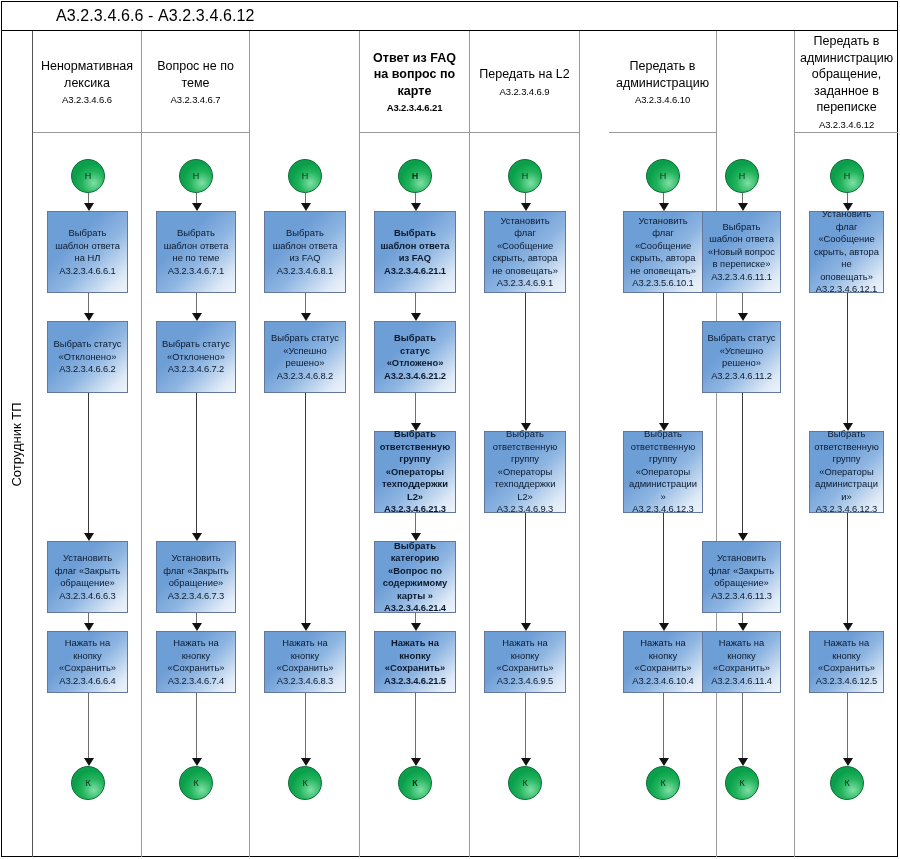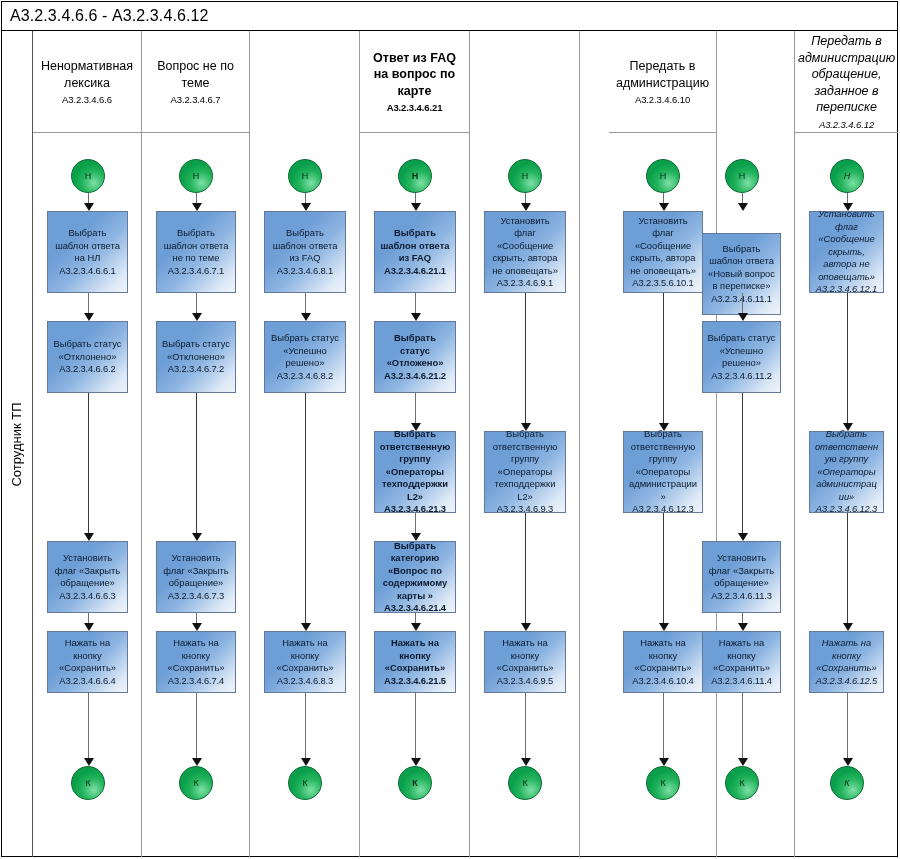--- a/index.html
+++ b/index.html
@@ -20,21 +20,21 @@
     box-sizing:border-box;
     border:1px solid #000000;
   }
 
   
   .titlebar{
     position:absolute;left:1px;top:1px;
     width:897px;height:30px;
     box-sizing:border-box;
     border-bottom:1px solid #000000;
-    display:flex;align-items:center;
+    display:flex;align-items:center;padding-left:46px;
   }
   .titlebar .title{
     font-size:16px;color:#000;
     padding-left:9px;letter-spacing:0.1px;
     white-space:nowrap;
   }
 
   
   .lane-label{
     position:absolute;left:1px;top:31px;
@@ -53,21 +53,21 @@
   
   .cols{
     position:absolute;left:33px;top:31px;
     width:865px;height:826px;
   }
   .col{
     position:absolute;top:0;height:826px;
     box-sizing:border-box;
     border-right:1px solid #9a9a9a;
   }
-  .col:last-child{border-right:none;font-style:italic;}
+  .col:last-child{border-right:none;}
 
   .col-head{
     position:absolute;left:0;right:0;top:0;height:102px;
     box-sizing:border-box;
     border-bottom:1px solid #9a9a9a;
     display:flex;flex-direction:column;
     align-items:center;justify-content:center;
     padding:2px 5px;
   }
   .col-head .ch-title{
@@ -240,20 +240,24 @@
         <div class="conn" style="left: 55px; top: 362px; height: 31px;"></div>
         <div class="arrow" style="left: 51px; top: 392px;"></div>
         <div class="conn" style="left: 55px; top: 482px; height: 21px;"></div>
         <div class="arrow" style="left: 51px; top: 502px;"></div>
         <div class="conn" style="left: 55px; top: 582px; height: 11px;"></div>
         <div class="arrow" style="left: 51px; top: 592px;"></div>
         <div class="conn" style="left: 55px; top: 662px; height: 66px;"></div>
         <div class="arrow" style="left: 51px; top: 727px;"></div>
       </div>
       <div class="col" style="left: 437px; width: 110px;">
+        <div class="col-head">
+          <div class="ch-title">Передать на L2</div>
+          <div class="ch-code">А3.2.3.4.6.9</div>
+        </div>
         <div class="node terminal" style="left: 38px; top: 128px;">Н</div>
         <div class="node task" style="left: 14px; top: 180px; width: 82px; height: 82px;">
           <div class="tx">Установить флаг «Сообщение скрыть, автора не оповещать»<span class="code">А3.2.3.4.6.9.1</span></div>
         </div>
         <div class="node task" style="left: 14px; top: 400px; width: 82px; height: 82px;">
           <div class="tx">Выбрать ответственную группу «Операторы техподдержки L2»<span class="code">А3.2.3.4.6.9.3</span></div>
         </div>
         <div class="node task" style="left: 14px; top: 600px; width: 82px; height: 62px;">
           <div class="tx">Нажать на кнопку «Сохранить»<span class="code">А3.2.3.4.6.9.5</span></div>
         </div>
@@ -287,21 +291,21 @@
         <div class="arrow" style="left: 50px; top: 172px;"></div>
         <div class="conn dark" style="left: 54px; top: 262px; height: 131px;"></div>
         <div class="arrow" style="left: 50px; top: 392px;"></div>
         <div class="conn dark" style="left: 54px; top: 482px; height: 111px;"></div>
         <div class="arrow" style="left: 50px; top: 592px;"></div>
         <div class="conn" style="left: 54px; top: 662px; height: 66px;"></div>
         <div class="arrow" style="left: 50px; top: 727px;"></div>
       </div>
       <div class="col" style="left: 655px; width: 107px;">
         <div class="node terminal" style="left: 37px; top: 128px;">Н</div>
-        <div class="node task" style="left: 14px; top: 180px; width: 79px; height: 82px; margin-top: 22px;">
+        <div class="node task" style="left: 14px; top: 180px; width: 79px; height: 82px;">
           <div class="tx">Выбрать шаблон ответа «Новый вопрос в переписке»<span class="code">А3.2.3.4.6.11.1</span></div>
         </div>
         <div class="node task" style="left: 14px; top: 290px; width: 79px; height: 72px;">
           <div class="tx">Выбрать статус «Успешно решено»<span class="code">А3.2.3.4.6.11.2</span></div>
         </div>
         <div class="node task" style="left: 14px; top: 510px; width: 79px; height: 72px;">
           <div class="tx">Установить флаг «Закрыть обращение»<span class="code">А3.2.3.4.6.11.3</span></div>
         </div>
         <div class="node task" style="left: 14px; top: 600px; width: 79px; height: 62px;">
           <div class="tx">Нажать на кнопку «Сохранить»<span class="code">А3.2.3.4.6.11.4</span></div>

